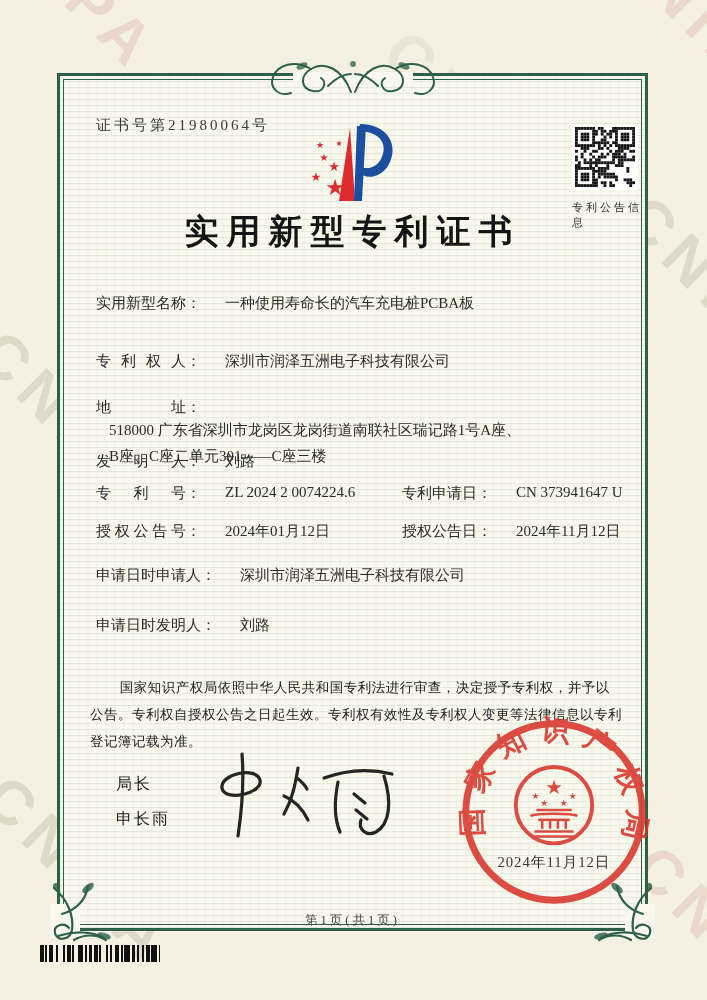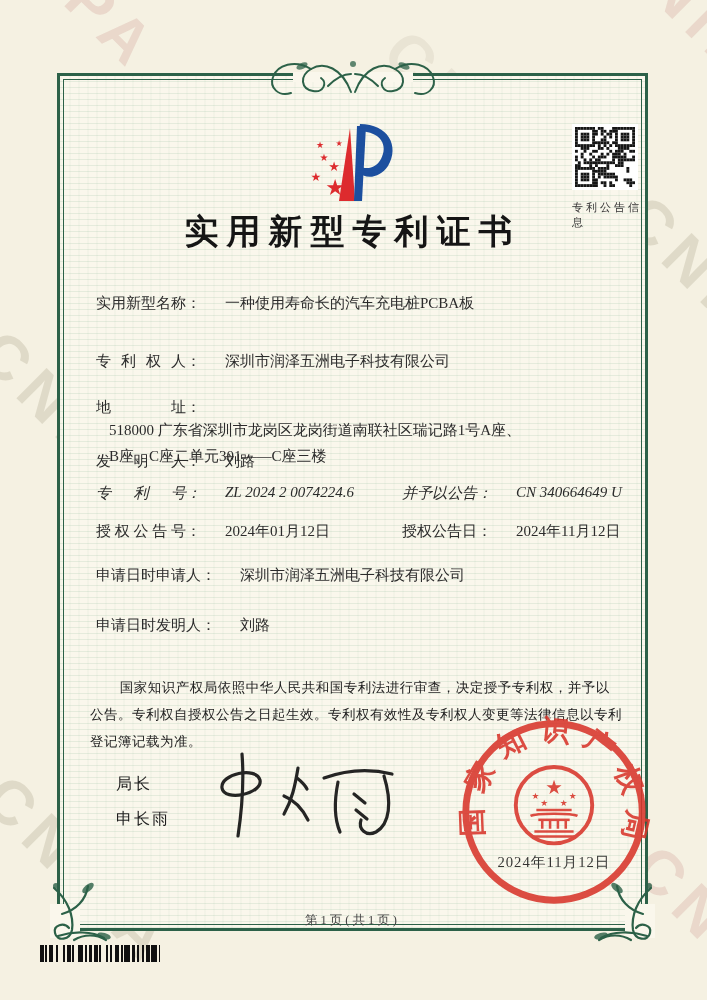--- a/index.html
+++ b/index.html
@@ -108,20 +108,21 @@
         <path d="M18,40 C32,36 42,26 44,12"></path>
         <path d="M30,66 C40,60 52,60 62,66"></path>
       </g>
       <g fill="var(--green)" opacity=".8">
         <ellipse cx="44" cy="14" rx="7" ry="3.4" transform="rotate(-40 44 14)"></ellipse>
         <ellipse cx="60" cy="62" rx="7" ry="3.2" transform="rotate(15 60 62)"></ellipse>
         <circle cx="12" cy="12" r="3"></circle>
       </g>
     </svg>
 
+    <div class="abs cert-no">证书号第21980064号</div>
 
     <svg class="abs" style="left:230px;top:36px;" width="124" height="98" viewBox="0 0 124 98">
       <g fill="var(--logo-red)" font-family="&quot;DejaVu Sans&quot;,sans-serif" text-anchor="middle">
         <text x="45" y="83" font-size="22">★</text>
         <text x="44" y="59" font-size="13">★</text>
         <text x="26" y="69" font-size="12">★</text>
         <text x="34" y="49" font-size="10">★</text>
         <text x="30" y="36" font-size="9">★</text>
         <text x="49" y="34" font-size="8">★</text>
       </g>
@@ -386,24 +387,24 @@
     </div>
 
     <div class="abs row" style="top:322px;">
       <span class="lab">地址</span><span class="colon">：</span><span class="val-wrap">518000 广东省深圳市龙岗区龙岗街道南联社区瑞记路1号A座、B座、C座二单元301——C座三楼</span>
     </div>
 
     <div class="abs row" style="top:376px;">
       <span class="lab">发明人</span><span class="colon">：</span><span class="val">刘路</span>
     </div>
 
-    <div class="abs row" style="top:408px;font-style:italic;">
+    <div class="abs row" style="top:408px;">
       <span class="lab">专利号</span><span class="colon">：</span><span class="val">ZL 2024 2 0074224.6</span>
       <span class="col2">
-        <span>并予以公告</span><span>：</span><span class="val">CN 340664649 U</span>
+        <span>专利申请日</span><span>：</span><span class="val">CN 373941647 U</span>
       </span>
     </div>
 
     <div class="abs row" style="top:446px;">
       <span class="lab">授权公告号</span><span class="colon">：</span><span class="val">2024年01月12日</span>
       <span class="col2">
         <span>授权公告日</span><span>：</span><span class="val">2024年11月12日</span>
       </span>
     </div>
 

